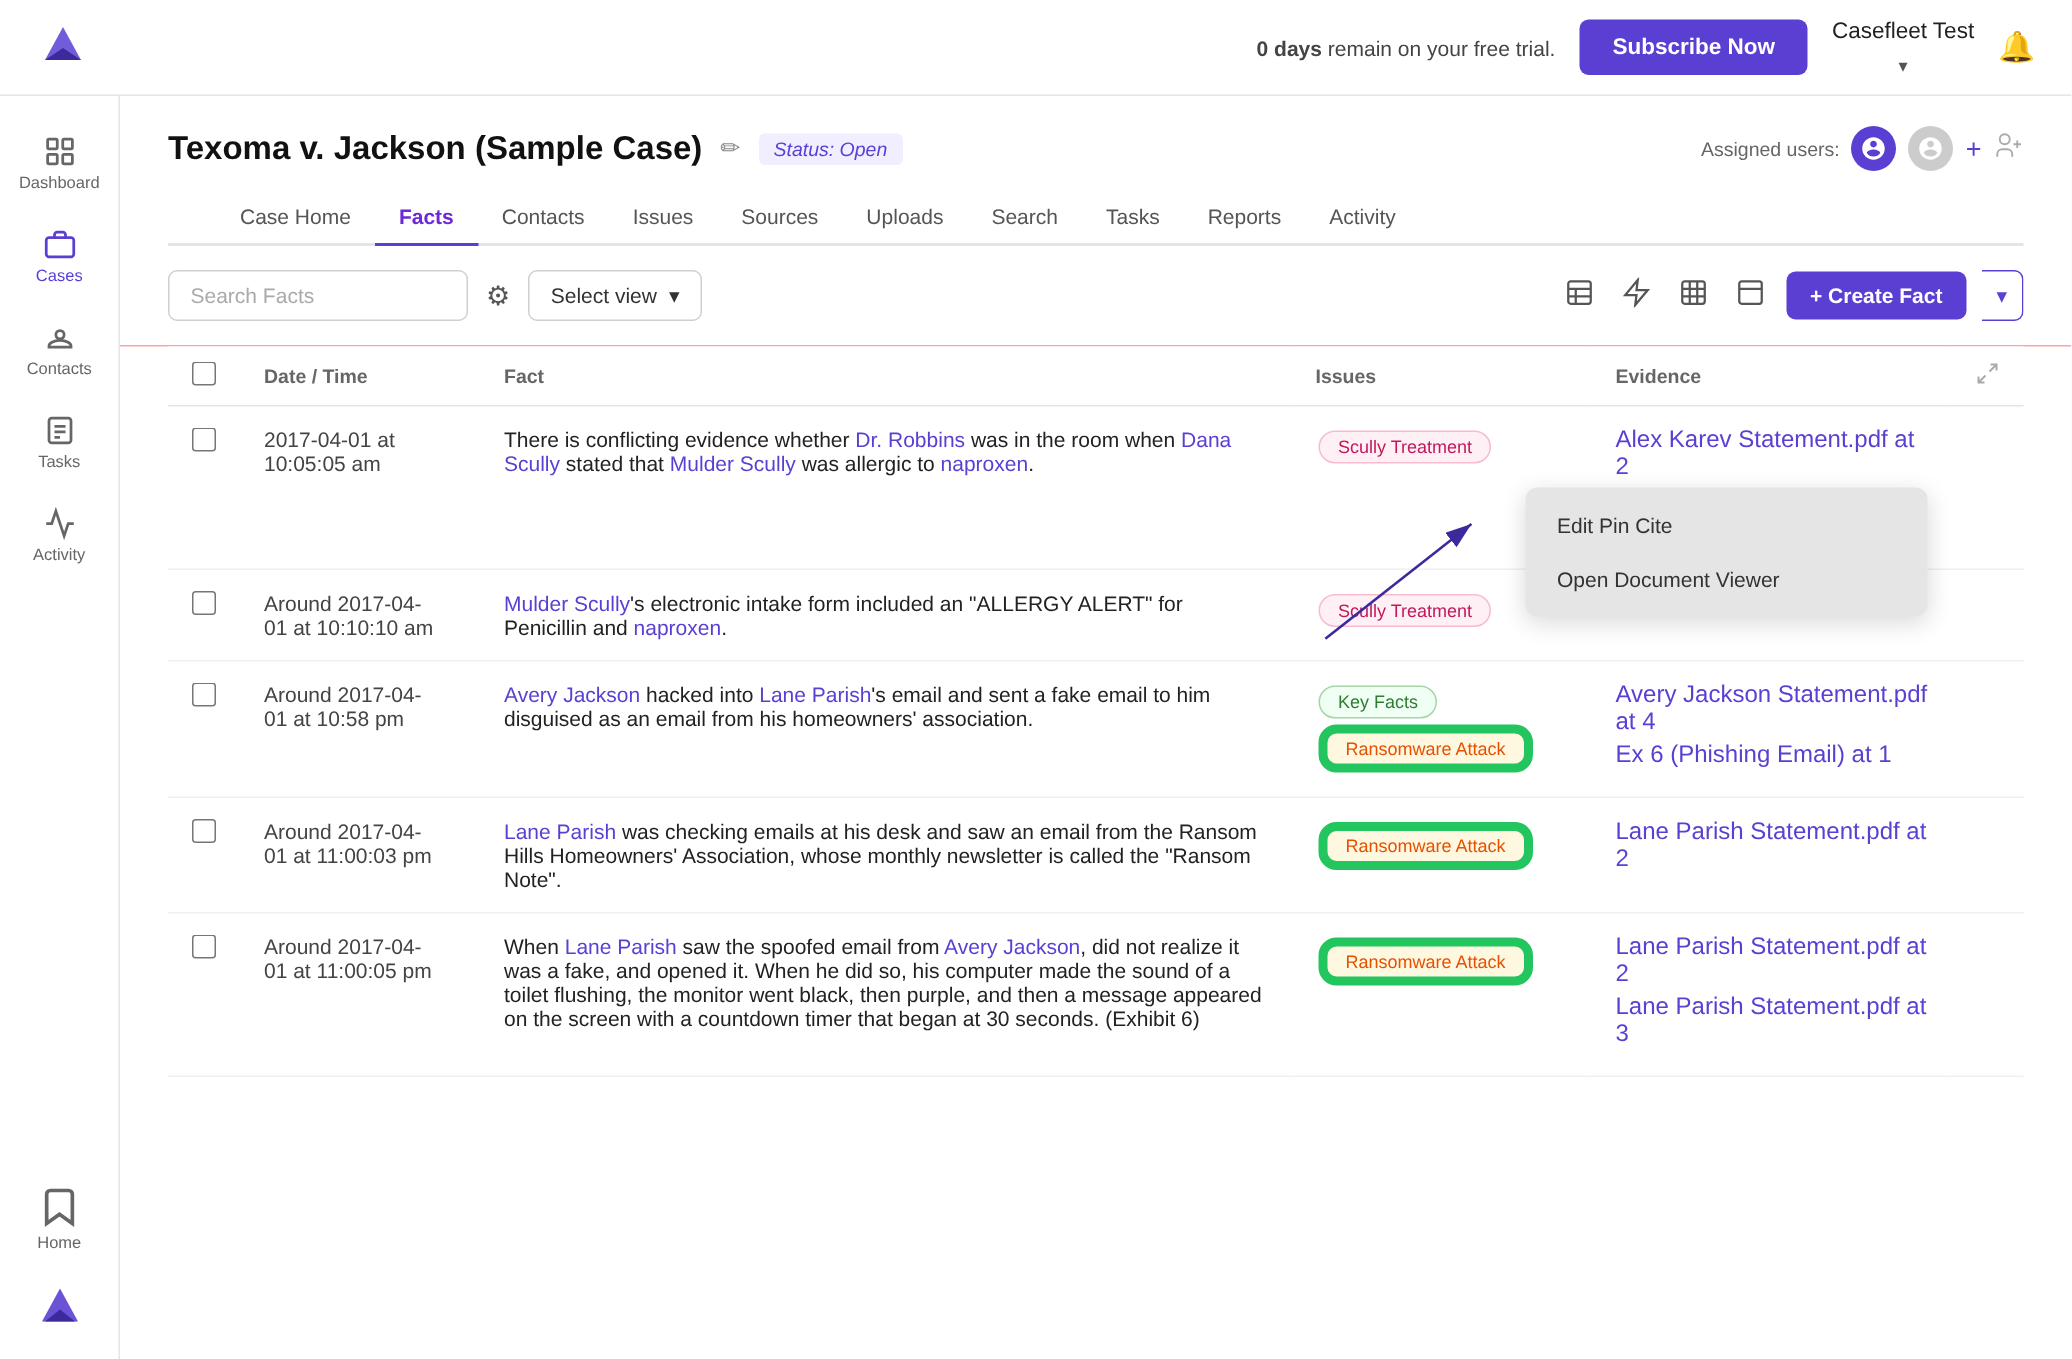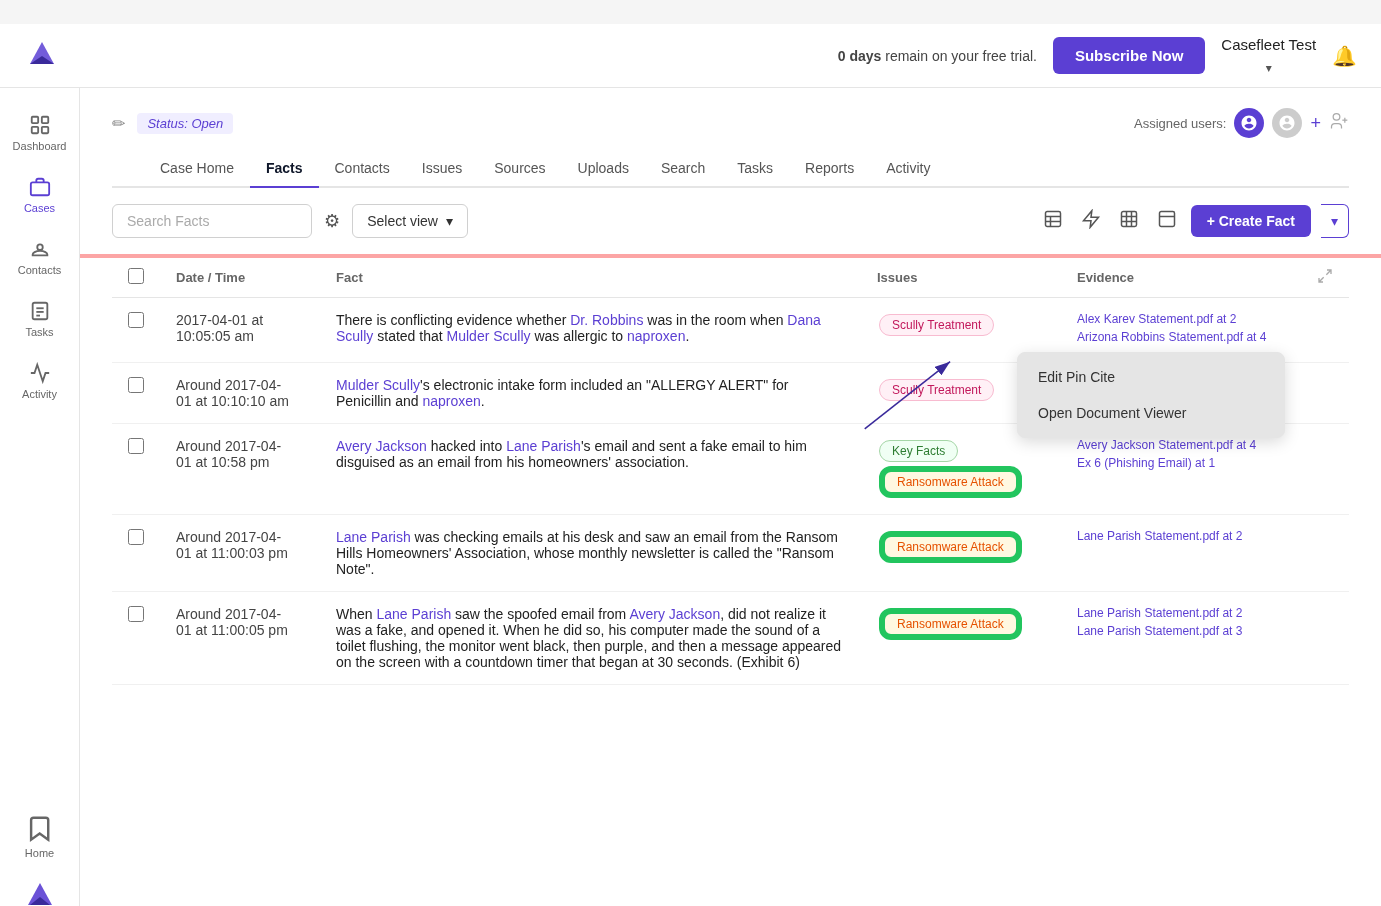--- a/index.html
+++ b/index.html
@@ -1,19 +1,19 @@
 <!DOCTYPE html>
 <html><head>
   <meta charset="utf-8">
   <style>
     * { box-sizing: border-box; margin: 0; padding: 0; }
     body { font-family: -apple-system, BlinkMacSystemFont, 'Segoe UI', sans-serif; background: #f5f5f5; font-size: 14px; color: #222; }
 
     
-    .topbar { display: flex; align-items: center; justify-content: flex-end; background: #fff; border-bottom: 1px solid #e5e5e5; padding: 0 24px; height: 64px; gap: 16px; margin-top: 24px; }
+    .topbar { display: flex; align-items: center; justify-content: flex-end; background: #fff; border-bottom: 1px solid #e5e5e5; padding: 0 24px; height: 64px; gap: 16px; }
     .topbar-logo { margin-right: auto; }
     .topbar-logo svg { width: 36px; height: 36px; }
     .topbar-trial { font-size: 14px; color: #444; }
     .topbar-trial strong { font-weight: 700; }
     .subscribe-btn { background: #5b3fd3; color: #fff; border: none; border-radius: 6px; padding: 10px 22px; font-size: 15px; font-weight: 600; cursor: pointer; }
     .topbar-user { display: flex; align-items: center; gap: 8px; font-size: 15px; font-weight: 500; cursor: pointer; flex-direction: column; }
     .topbar-user .chevron { font-size: 12px; color: #555; }
     .topbar-bell { font-size: 20px; color: #333; cursor: pointer; }
 
     
@@ -39,24 +39,24 @@
     .assigned-users { margin-left: auto; display: flex; align-items: center; gap: 8px; font-size: 13px; color: #666; }
     .avatar { width: 30px; height: 30px; border-radius: 50%; display: flex; align-items: center; justify-content: center; font-size: 13px; font-weight: 600; }
     .avatar-purple { background: #5b3fd3; color: #fff; }
     .avatar-gray { background: #ccc; color: #fff; }
     .add-user-btn { color: #5b3fd3; font-size: 18px; cursor: pointer; }
     .user-manage-btn { color: #aaa; font-size: 18px; cursor: pointer; }
 
     
     .nav-tabs { display: flex; border-bottom: 2px solid #e5e5e5; gap: 0; padding: 0 32px; }
     .nav-tab { padding: 10px 16px; font-size: 14px; color: #555; cursor: pointer; border-bottom: 2px solid transparent; margin-bottom: -2px; }
-    .nav-tab.active { color: #0f172a; border-bottom: 2px solid #5b3fd3; font-weight: 600; }
-
-    
-    .toolbar { display: flex; align-items: center; gap: 12px; padding: 16px 32px; border-bottom: 4px solid #fca5a5; }
+    .nav-tab.active { color: #6d28d9; border-bottom: 2px solid #5b3fd3; font-weight: 600; }
+
+    
+    .toolbar { display: flex; align-items: center; gap: 12px; padding: 16px 32px; border-bottom: 1px solid #fca5a5; }
     .search-input { border: 1px solid #d0d0d0; border-radius: 6px; padding: 8px 14px; font-size: 14px; color: #333; width: 200px; outline: none; }
     .search-input::placeholder { color: #aaa; }
     .filter-icon { font-size: 18px; color: #555; cursor: pointer; }
     .select-view-btn { border: 1px solid #d0d0d0; border-radius: 6px; padding: 8px 14px; font-size: 14px; color: #333; background: #fff; cursor: pointer; display: flex; align-items: center; gap: 8px; }
     .toolbar-right { margin-left: auto; display: flex; align-items: center; gap: 10px; }
     .toolbar-icon { font-size: 18px; color: #555; cursor: pointer; padding: 4px; }
     .create-fact-btn { background: #5b3fd3; color: #fff; border: none; border-radius: 6px; padding: 8px 16px; font-size: 14px; font-weight: 600; cursor: pointer; display: flex; align-items: center; gap: 6px; }
     .create-fact-dropdown { border: 1px solid #5b3fd3; background: #fff; color: #5b3fd3; border-radius: 0 6px 6px 0; padding: 8px 10px; font-size: 14px; cursor: pointer; border-left: none; }
 
     
@@ -70,21 +70,21 @@
     .col-evidence { width: 240px; }
     .link-blue { color: #5b3fd3; text-decoration: none; cursor: pointer; }
 
     
     .tag { display: inline-block; border-radius: 12px; padding: 3px 12px; font-size: 12px; font-weight: 500; margin: 2px 2px; }
     .tag-pink { background: #fff0f6; color: #c2185b; border: 1px solid #f8bbd0; }
     .tag-green { background: #f0fff4; color: #2e7d32; border: 1px solid #a5d6a7; }
     .tag-orange { background: #fff8e1; color: #e65100; border: 6px solid #22c55e; }
 
     
-    .evidence-link { font-size: 12px; color: #5b3fd3; display: block; margin-bottom: 4px; cursor: pointer; }
+    .evidence-link { font-size: 16px; color: #5b3fd3; display: block; margin-bottom: 4px; cursor: pointer; }
 
     
     input[type=checkbox] { width: 16px; height: 16px; cursor: pointer; }
 
     
     .context-menu { position: absolute; background: #e5e5e5; border: 1px solid #e5e5e5; border-radius: 8px; box-shadow: 0 4px 16px rgba(0,0,0,0.15); padding: 6px 0; z-index: 100; min-width: 180px; }
     .context-menu-item { padding: 10px 20px; font-size: 14px; color: #333; cursor: pointer; }
 
     
     .table-wrapper { position: relative; padding: 0 32px; }
@@ -163,20 +163,21 @@
         <path d="M6 30 L18 8 L30 30 Z" fill="#5b3fd3" opacity="0.9"></path>
         <path d="M8 30 L28 30 L18 22 Z" fill="#3a2a9b"></path>
       </svg>
     </div>
   </div>
 
   <div class="main">
 
     <div class="case-header">
       <div class="case-title-row">
+        <span class="case-title">Texoma v. Jackson (Sample Case)</span>
         <span class="case-edit-icon">✏</span>
         <span class="case-status">Status: Open</span>
         <div class="assigned-users">
           <span>Assigned users:</span>
           <div class="avatar avatar-purple">
             <svg viewBox="0 0 24 24" width="18" height="18" fill="white">
                 <path d="M12 2C6.48 2 2 6.48 2 12s4.48 10 10 10 10-4.48 10-10S17.52 2 12 2zm0 3c1.66 0 3 1.34 3 3s-1.34 3-3 3-3-1.34-3-3 1.34-3 3-3zm0 14.2c-2.5 0-4.71-1.28-6-3.22.03-1.99 4-3.08 6-3.08 1.99 0 5.97 1.09 6 3.08-1.29 1.94-3.5 3.22-6 3.22z"></path>
               </svg>
           </div>
           <div class="avatar avatar-gray">

